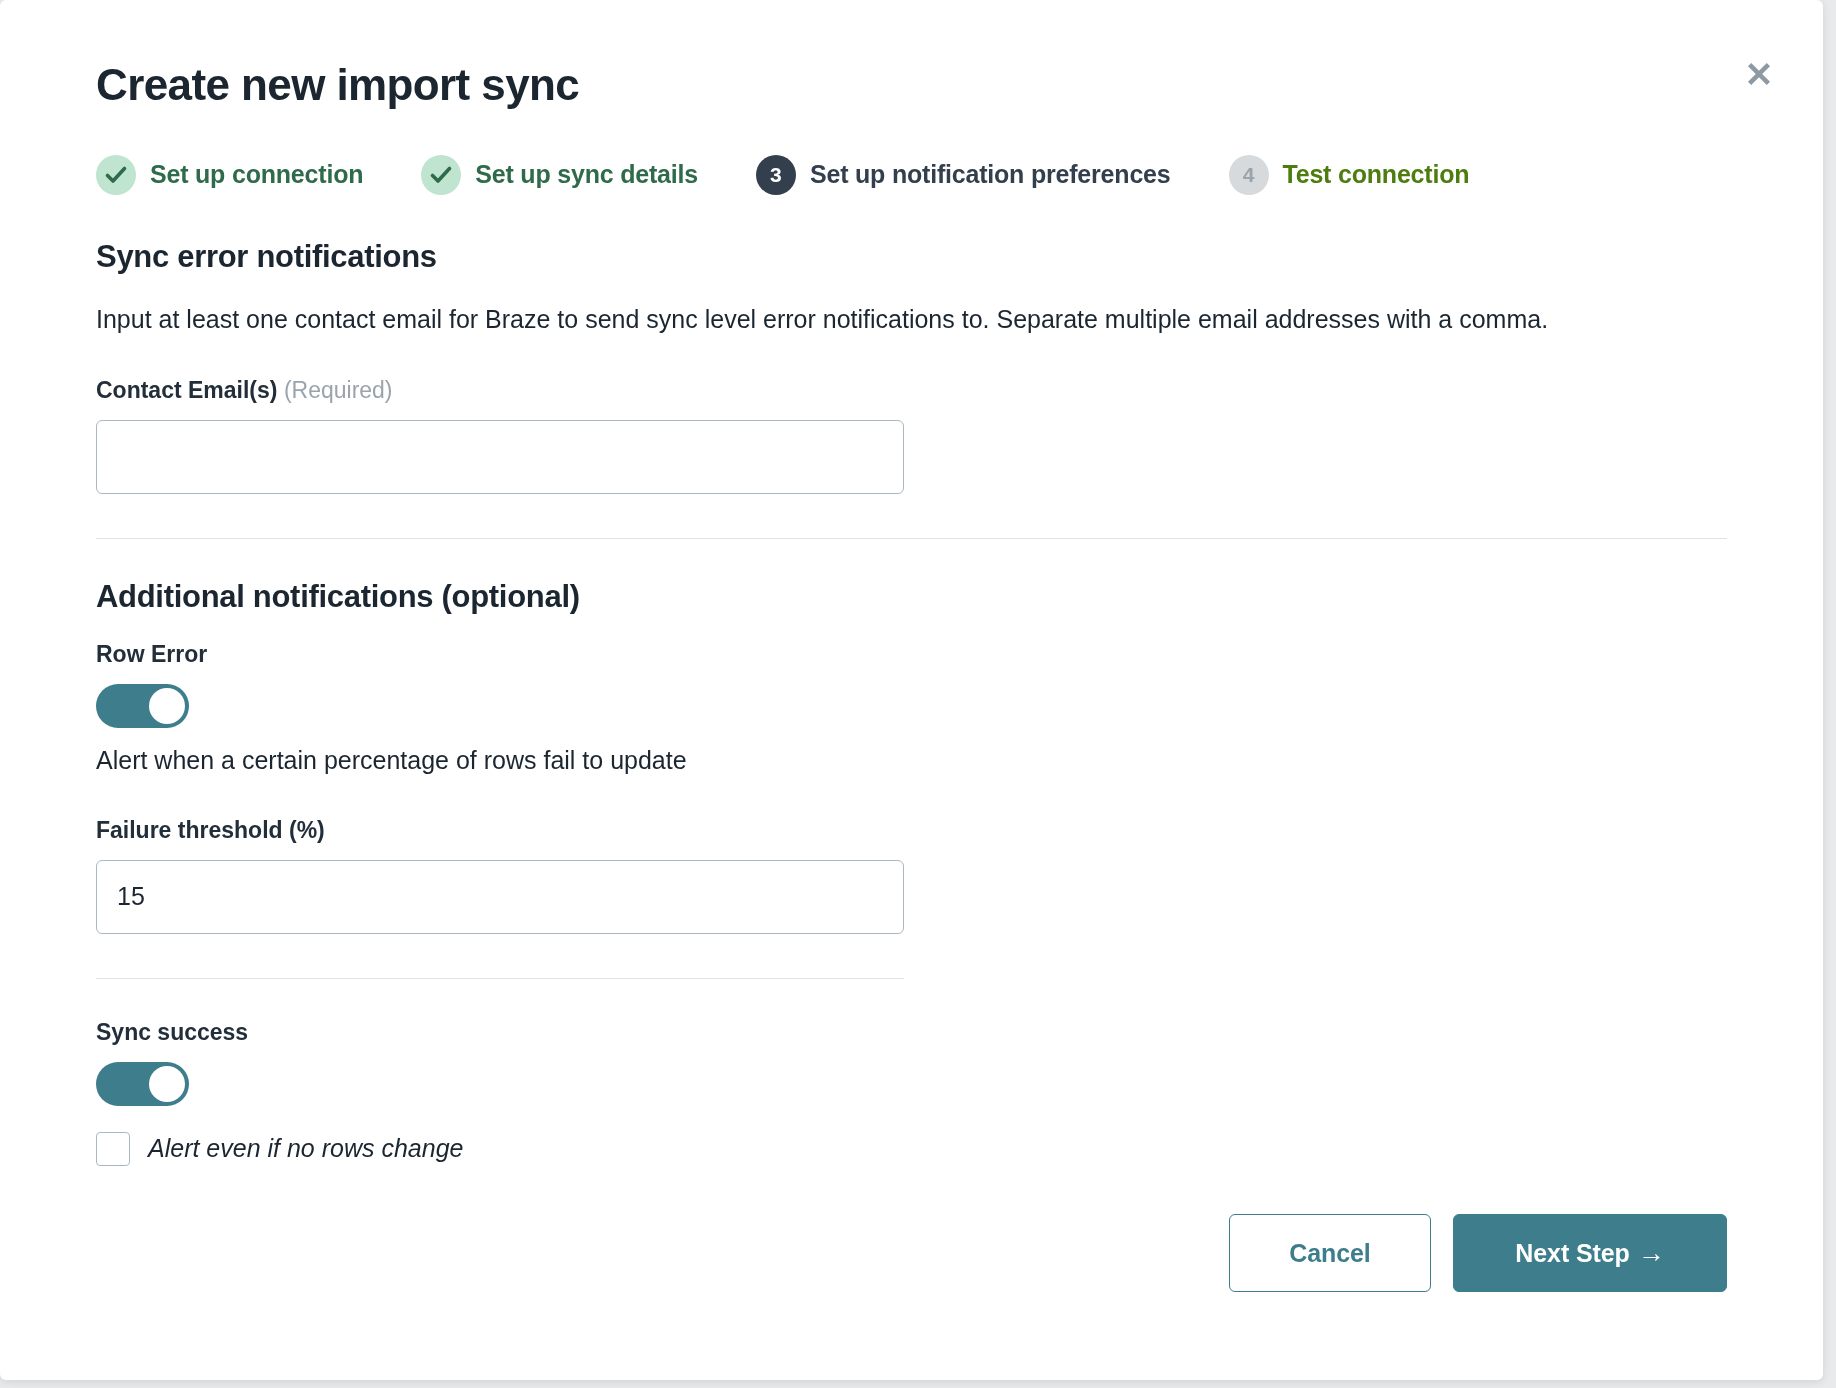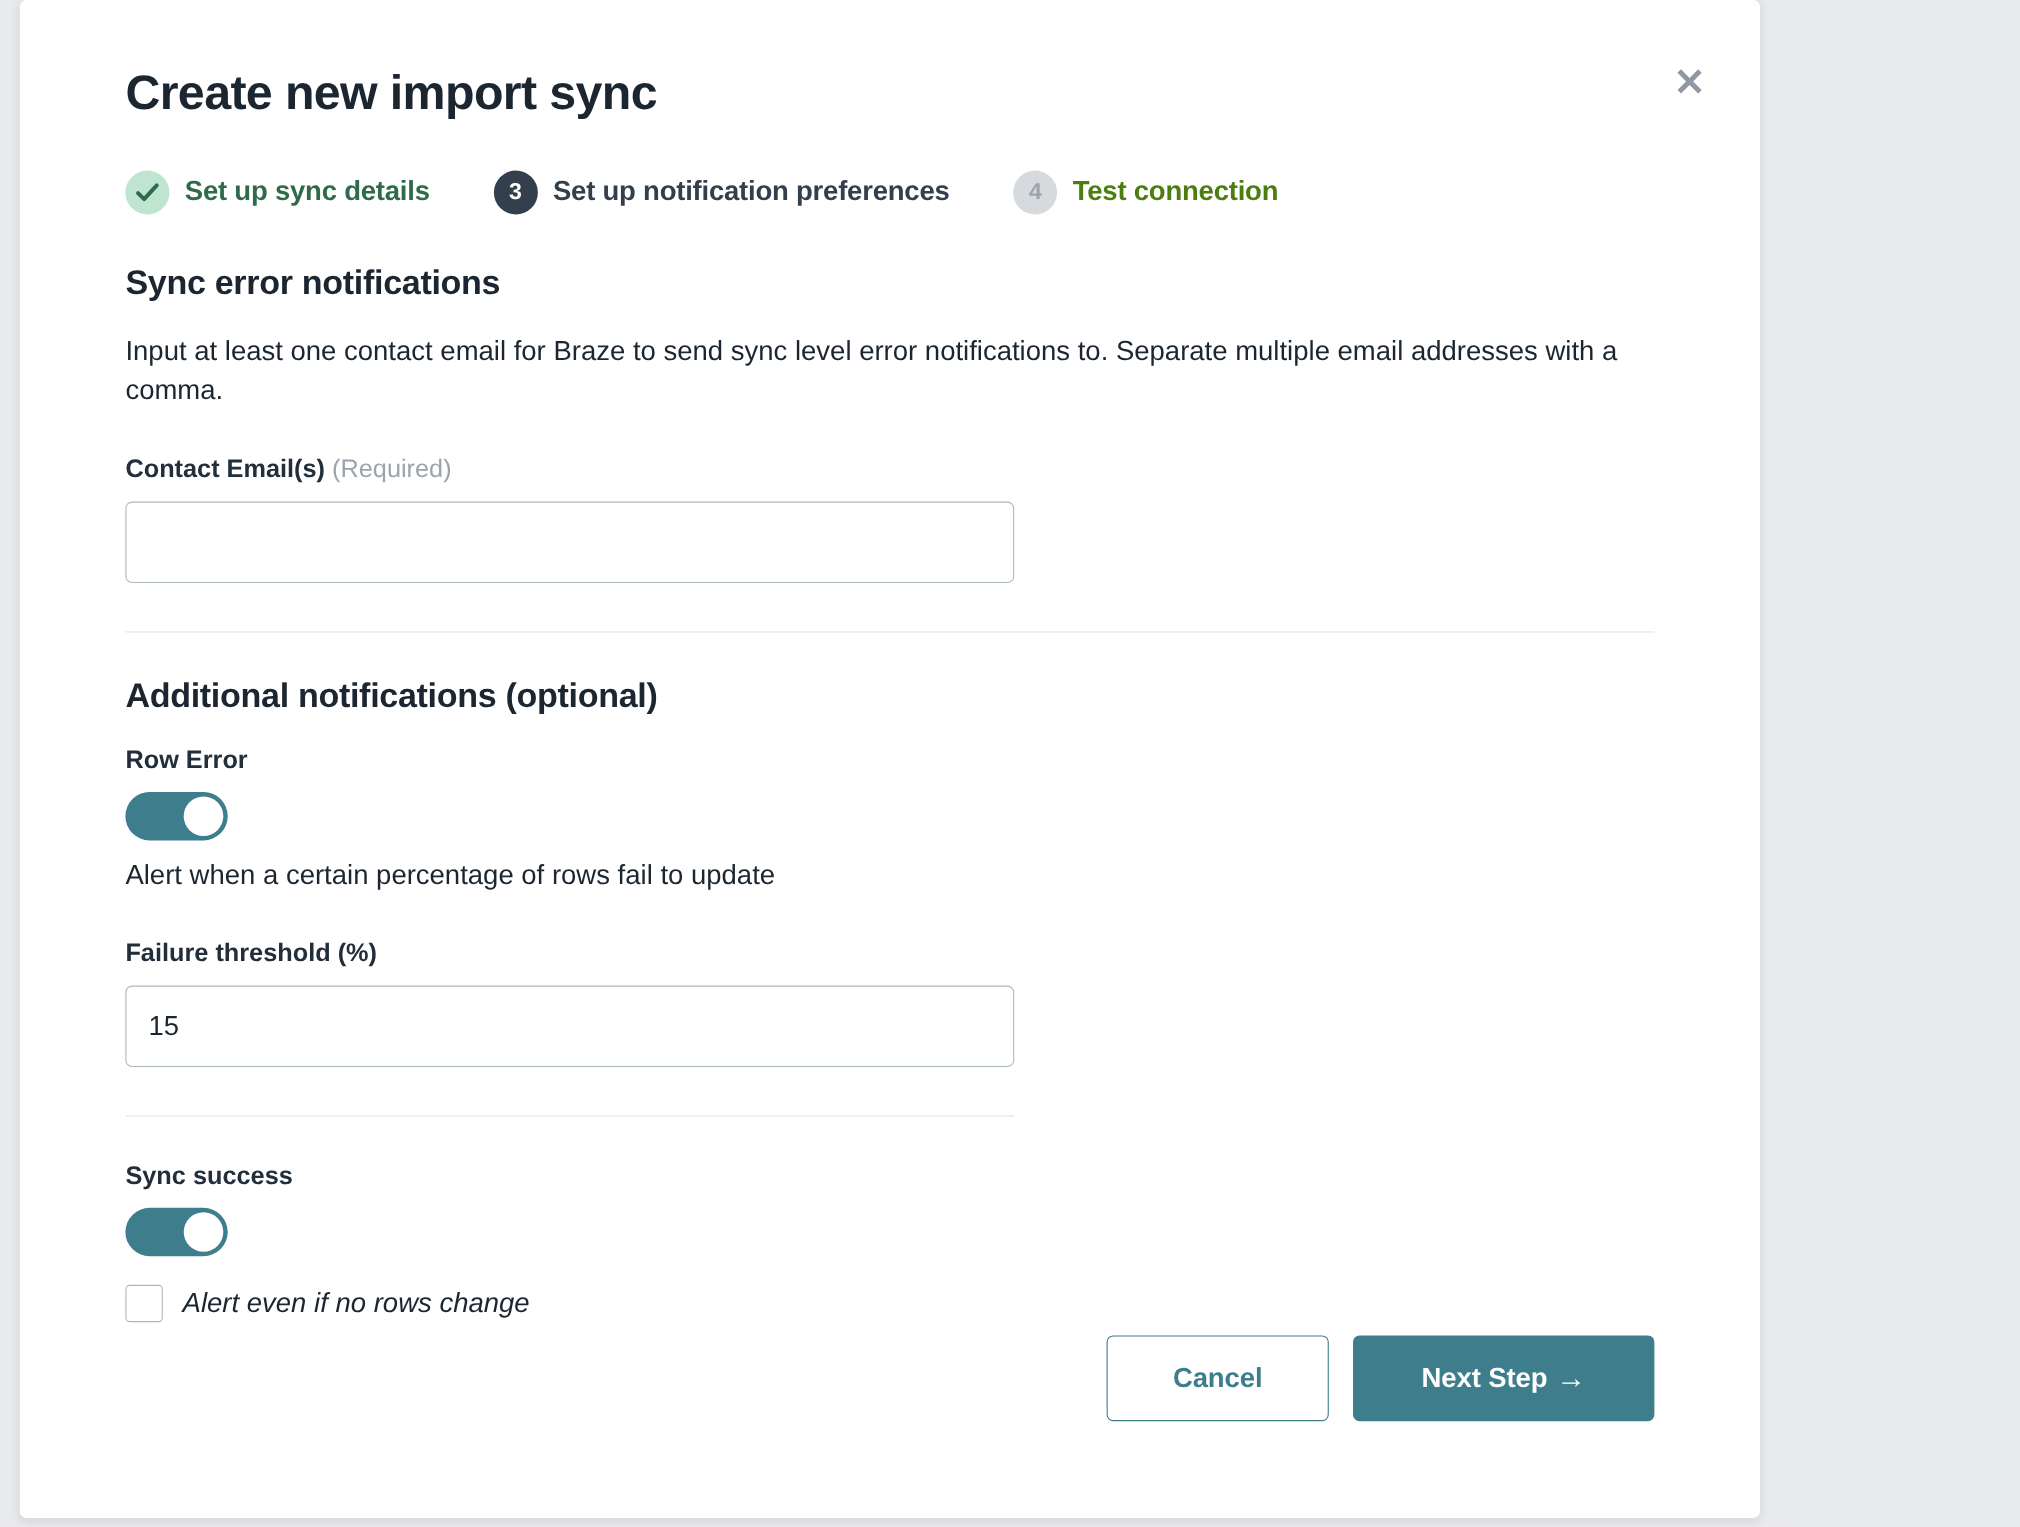--- a/index.html
+++ b/index.html
@@ -11,23 +11,23 @@
   }
   .screen {
     width: 1836px;
     height: 1388px;
     position: relative;
     background: #e9eaec;
     overflow: hidden;
   }
   .modal {
     position: absolute;
-    left: 18px;
+    left: 0;
     top: 0;
-    width: 1582px;
+    width: 1823px;
     height: 1380px;
     background: #ffffff;
     border-radius: 6px;
     box-shadow: 0 2px 10px rgba(0,0,0,0.10);
   }
   .close-btn {
     position: absolute;
     right: 42px;
     top: 52px;
     width: 44px;
@@ -251,20 +251,28 @@
         <path d="M6 9.2 L9.2 6 L17 13.8 L24.8 6 L28 9.2 L20.2 17 L28 24.8 L24.8 28 L17 20.2 L9.2 28 L6 24.8 L13.8 17 Z" fill="#8e99a3"></path>
       </svg>
     </button>
 
     <div class="content">
 
       <h1 class="page-title">Create new import sync</h1>
 
       <div class="stepper">
 
+        <div class="step done">
+          <span class="step-marker">
+            <svg width="24" height="24" viewBox="0 0 24 24">
+              <path d="M3.5 12.5 L9 18 L20.5 5.5" fill="none" stroke="#2f6b4a" stroke-width="3.6" stroke-linecap="round" stroke-linejoin="round"></path>
+            </svg>
+          </span>
+          <span class="step-label">Set up connection</span>
+        </div>
 
         <div class="step done">
           <span class="step-marker">
             <svg width="24" height="24" viewBox="0 0 24 24">
               <path d="M3.5 12.5 L9 18 L20.5 5.5" fill="none" stroke="#2f6b4a" stroke-width="3.6" stroke-linecap="round" stroke-linejoin="round"></path>
             </svg>
           </span>
           <span class="step-label">Set up sync details</span>
         </div>
 

